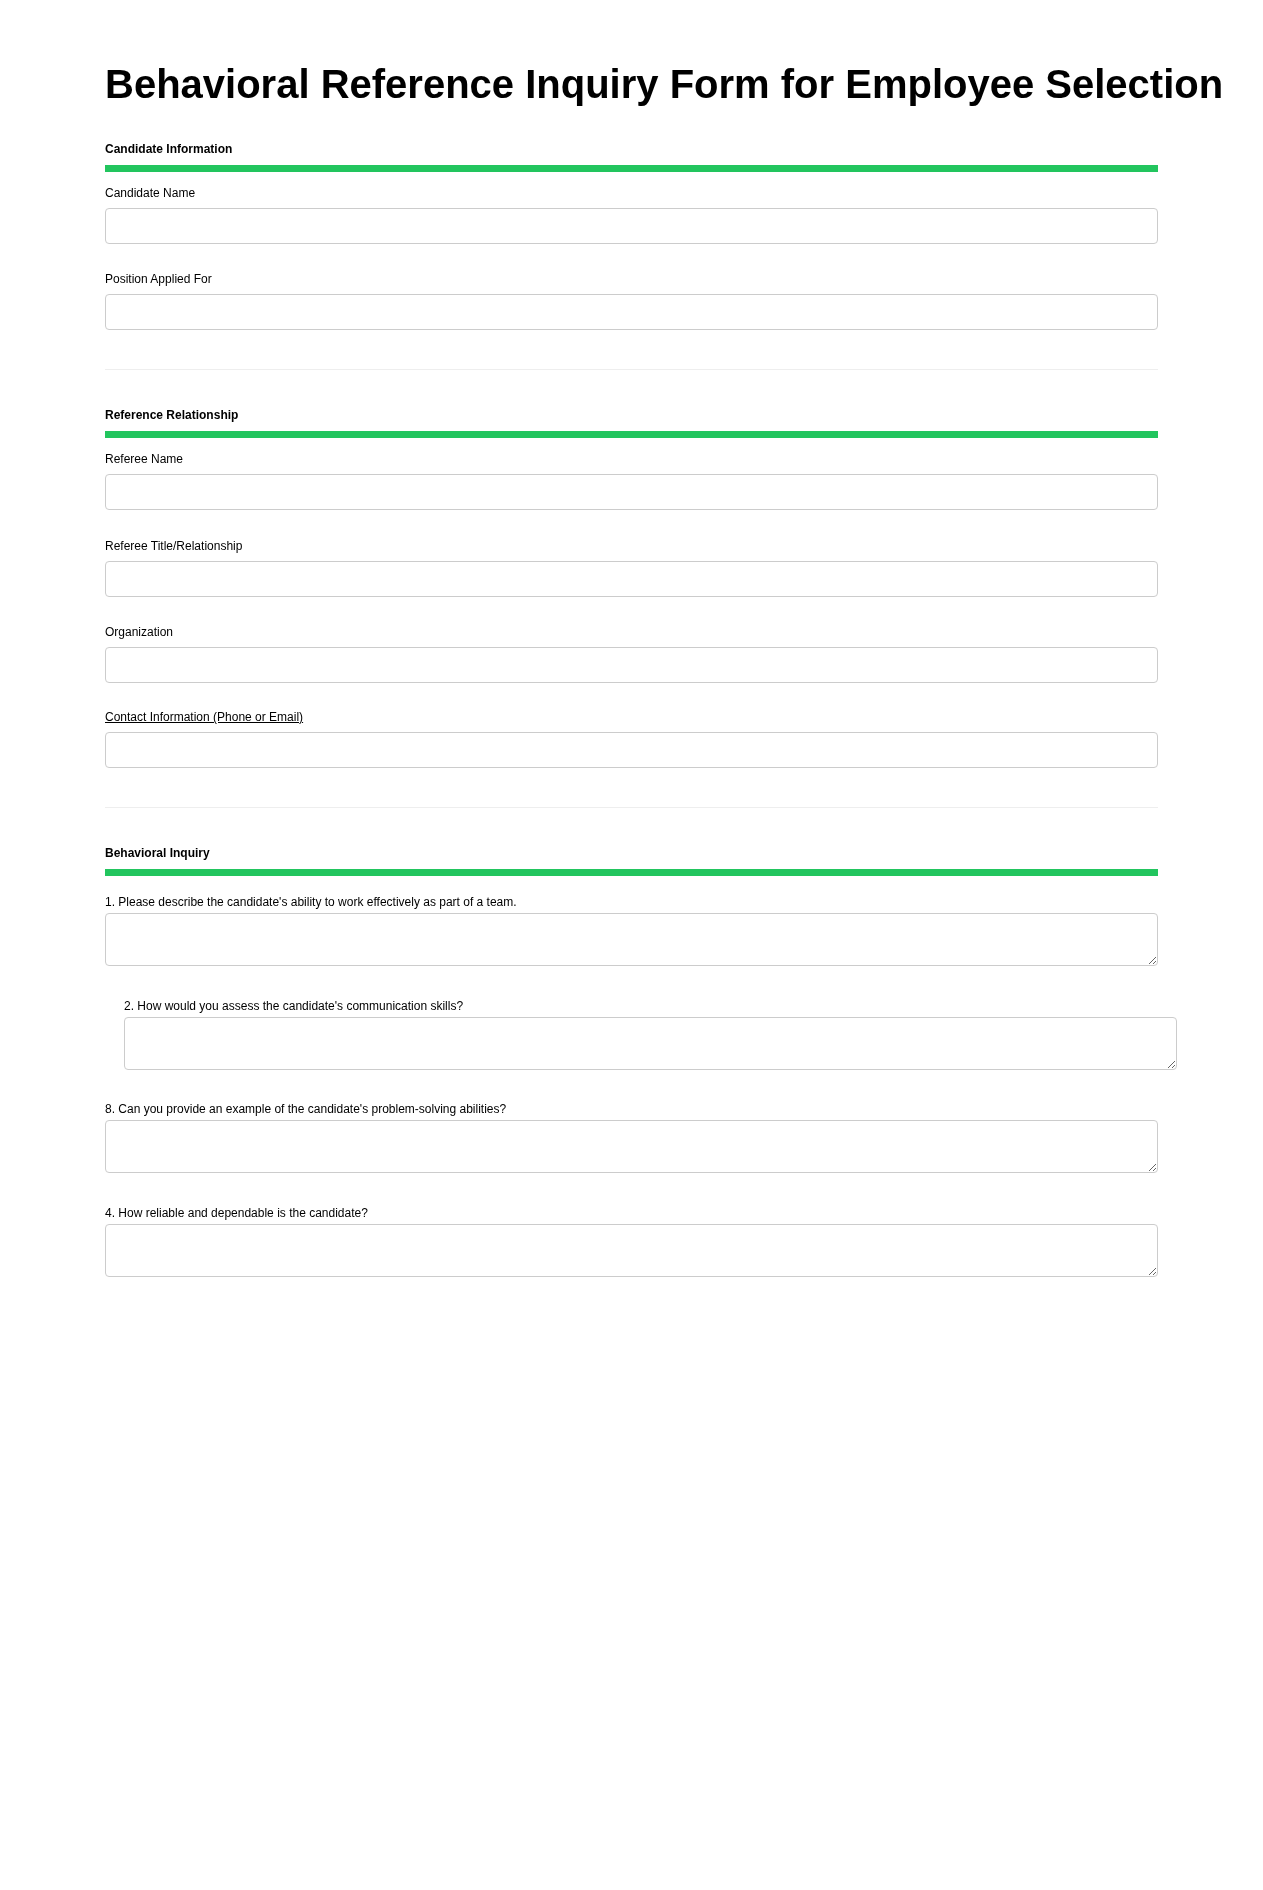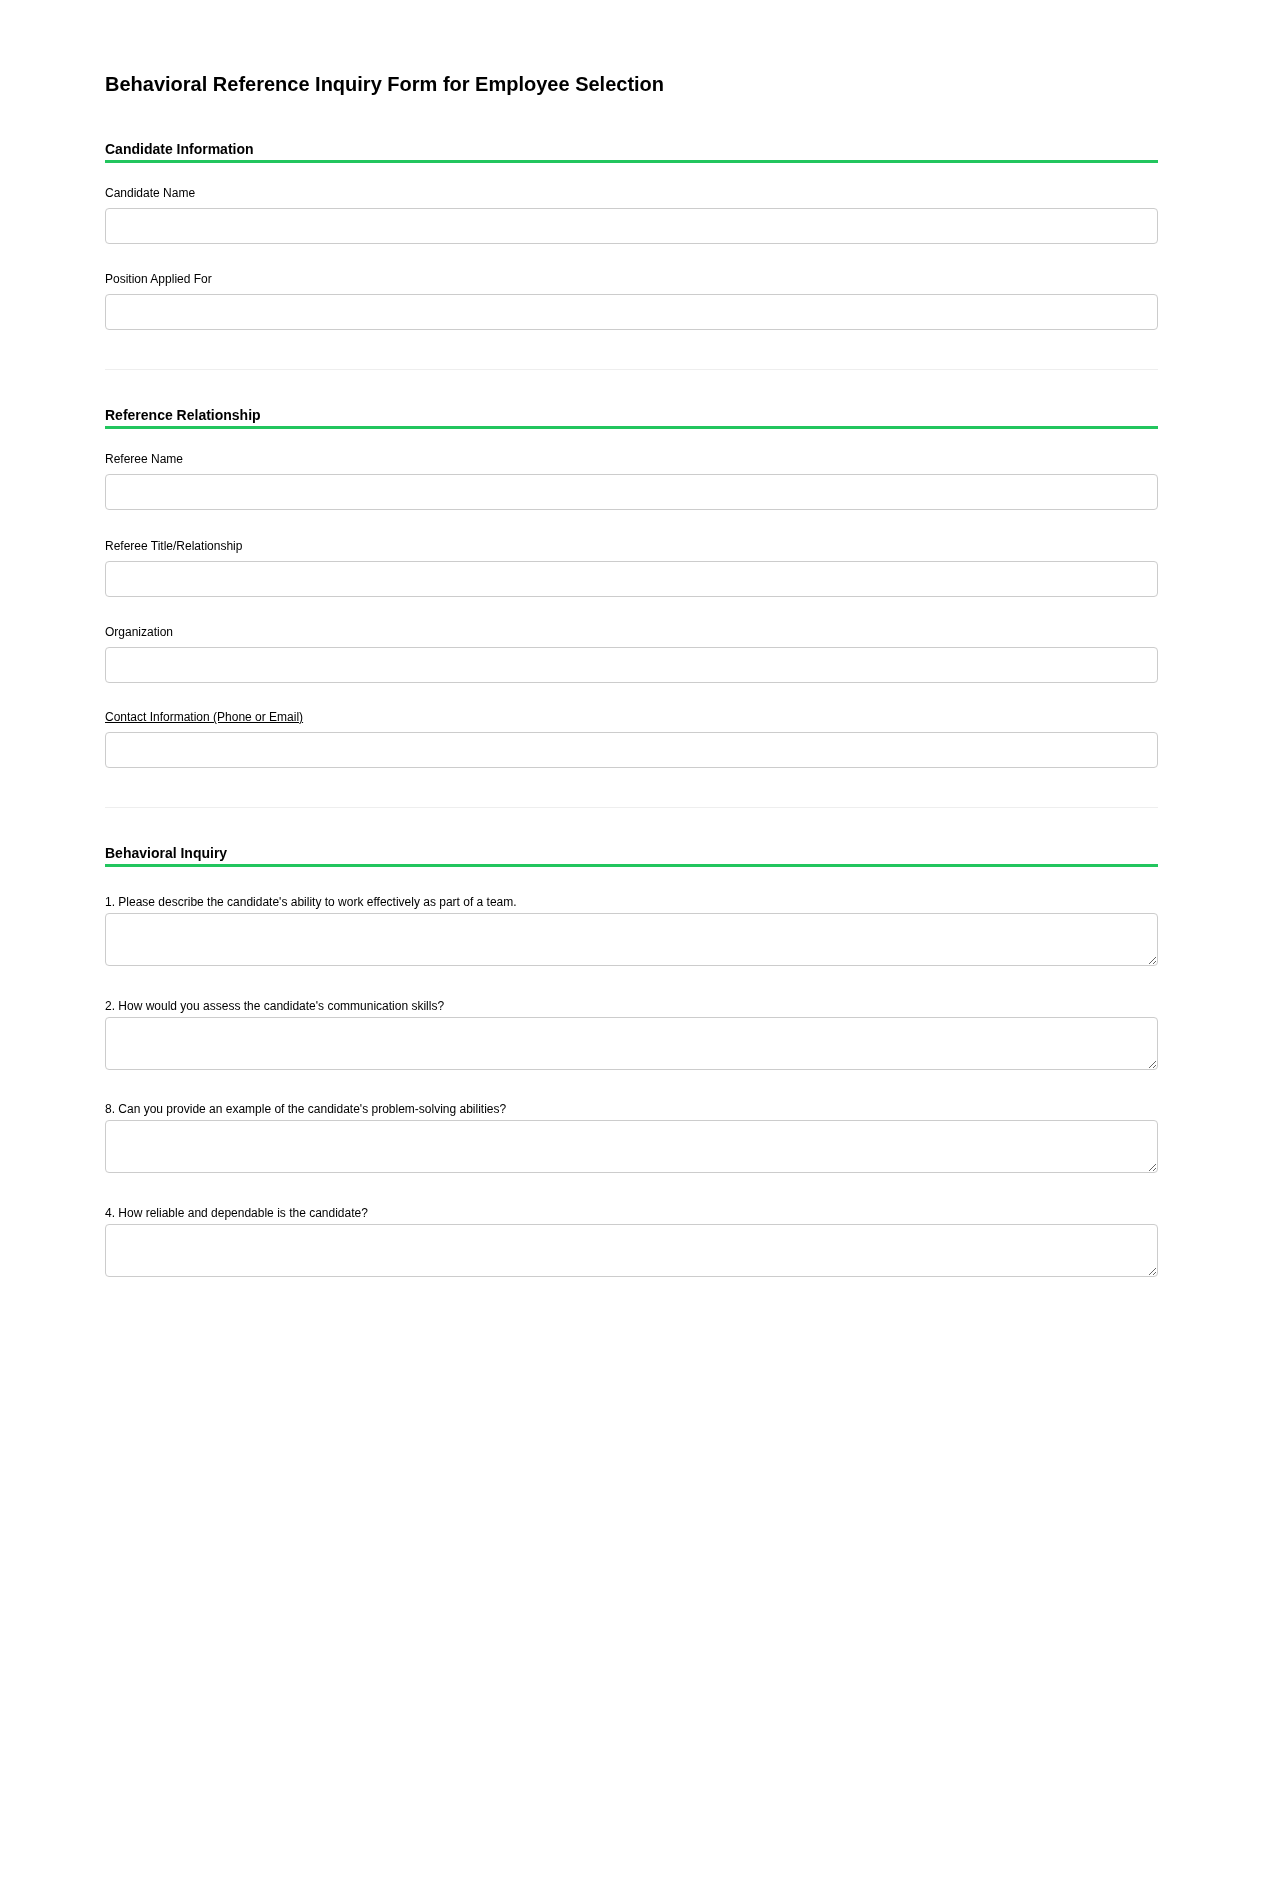--- a/index.html
+++ b/index.html
@@ -15,33 +15,34 @@
     position: absolute;
     left: 105px;
     top: 0;
     width: 1053px;
   }
   .page-title {
     position: absolute;
     left: 0;
     top: 66px;
     margin: 0;
-    font-size: 20px;
+    font-size: 40px;
     line-height: 37px;
     font-weight: bold;
     white-space: nowrap;
     text-align: right;
   }
   .section { position: absolute; left: 0; width: 1053px; }
   .section-heading {
     margin: 0;
-    font-size: 14px;
+    font-size: 12px;
     font-weight: bold;
     line-height: 21px;
-    border-bottom: 3px solid #22c55e;
+    padding-bottom: 5px;
+    border-bottom: 7px solid #22c55e;
   }
   .field { position: absolute; left: 0; width: 1053px; }
   .field-label {
     display: block;
     font-size: 12px;
     line-height: 18px;
     height: 18px;
     white-space: nowrap;
   }
   .text-input {
@@ -136,21 +137,21 @@
 
   <div class="section" style="top:843px;">
     <h2 class="section-heading">Behavioral Inquiry</h2>
   </div>
 
   <div class="field" style="top:893px;">
     <label class="field-label">1. Please describe the candidate's ability to work effectively as part of a team.</label>
     <textarea class="text-area" style=""></textarea>
   </div>
 
-  <div class="field" style="top:997px;">
+  <div class="field" style="top:997px;margin-left:19px;">
     <label class="field-label">2. How would you assess the candidate's communication skills?</label>
     <textarea class="text-area" style=""></textarea>
   </div>
 
   <div class="field" style="top:1100px;">
     <label class="field-label">8. Can you provide an example of the candidate's problem-solving abilities?</label>
     <textarea class="text-area" style=""></textarea>
   </div>
 
   <div class="field" style="top:1204px;">

